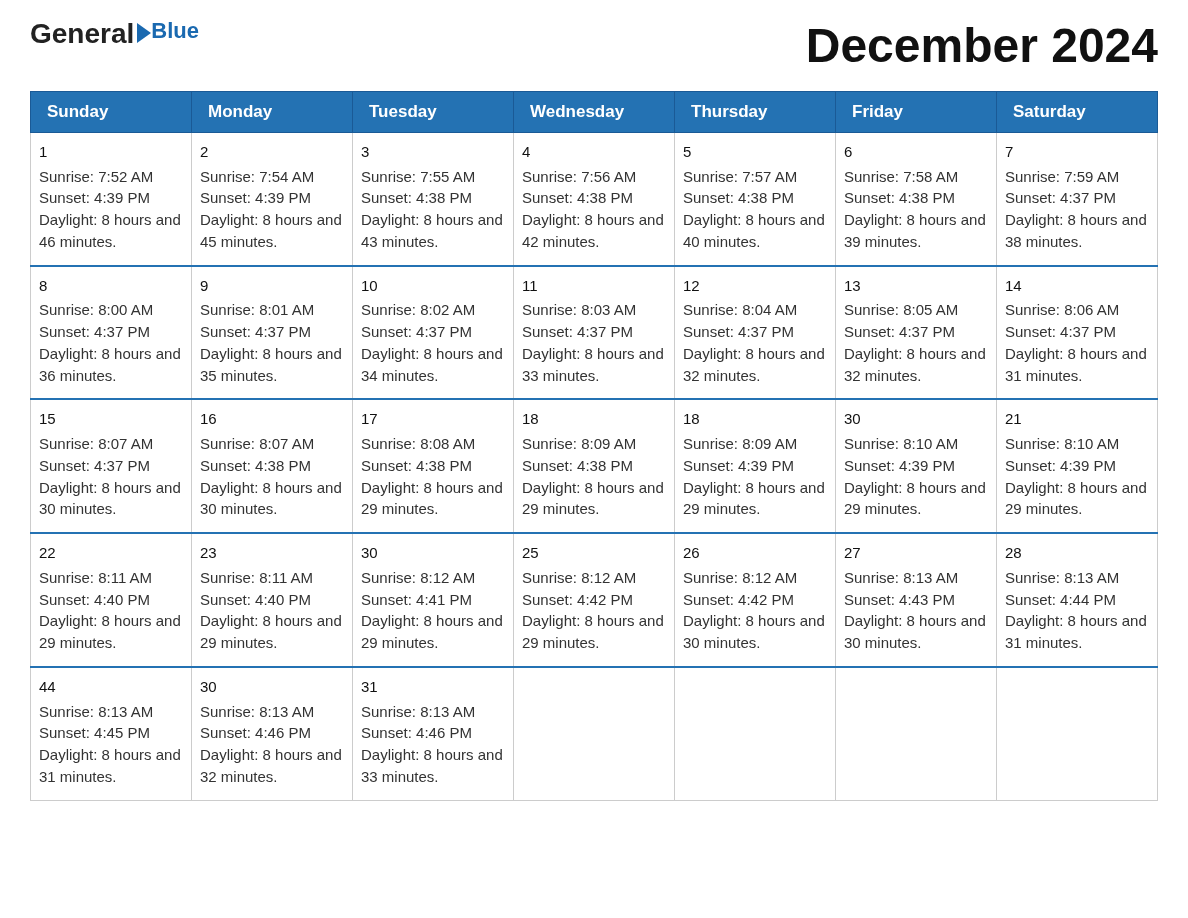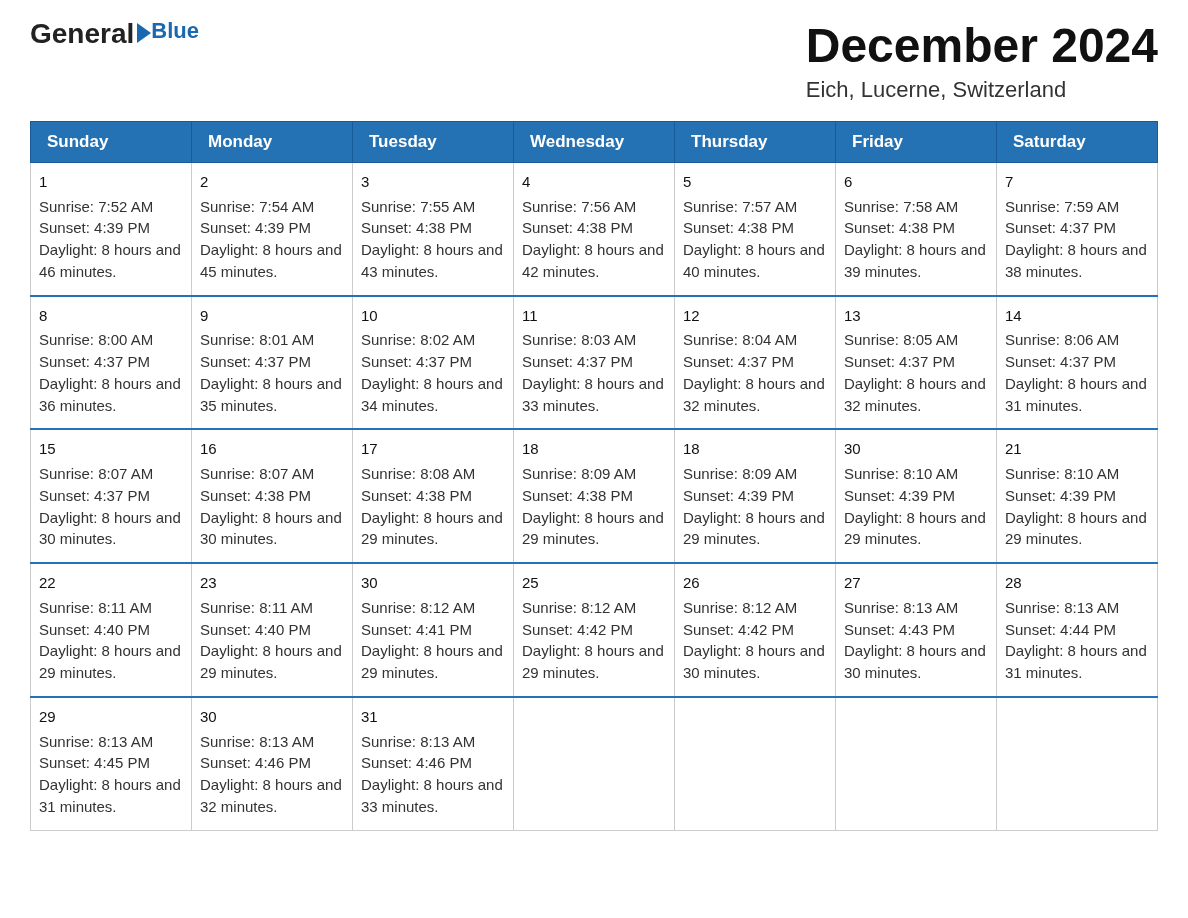--- a/index.html
+++ b/index.html
@@ -106,21 +106,20 @@
 <div class="header">
   <div class="logo">
     <div style="display:flex;align-items:center;">
       <span class="logo-general">General</span>
       <span class="logo-triangle"></span>
     </div>
     <span class="logo-blue">Blue</span>
   </div>
   <div class="title-block">
     <div class="calendar-title">December 2024</div>
-    <div class="calendar-subtitle">Eich, Lucerne, Switzerland</div>
   </div>
 </div>
 
 <table>
   <thead>
     <tr>
     <th>Sunday</th>
         <th>Monday</th>
         <th>Tuesday</th>
         <th>Wednesday</th>
@@ -160,21 +159,21 @@
       <tr>
         <td><span class="day-num">22</span><span class="day-info">Sunrise: 8:11 AM<br>Sunset: 4:40 PM<br>Daylight: 8 hours and 29 minutes.</span></td>
         <td><span class="day-num">23</span><span class="day-info">Sunrise: 8:11 AM<br>Sunset: 4:40 PM<br>Daylight: 8 hours and 29 minutes.</span></td>
         <td><span class="day-num">30</span><span class="day-info">Sunrise: 8:12 AM<br>Sunset: 4:41 PM<br>Daylight: 8 hours and 29 minutes.</span></td>
         <td><span class="day-num">25</span><span class="day-info">Sunrise: 8:12 AM<br>Sunset: 4:42 PM<br>Daylight: 8 hours and 29 minutes.</span></td>
         <td><span class="day-num">26</span><span class="day-info">Sunrise: 8:12 AM<br>Sunset: 4:42 PM<br>Daylight: 8 hours and 30 minutes.</span></td>
         <td><span class="day-num">27</span><span class="day-info">Sunrise: 8:13 AM<br>Sunset: 4:43 PM<br>Daylight: 8 hours and 30 minutes.</span></td>
         <td><span class="day-num">28</span><span class="day-info">Sunrise: 8:13 AM<br>Sunset: 4:44 PM<br>Daylight: 8 hours and 31 minutes.</span></td>
       </tr>
       <tr>
-        <td><span class="day-num">29</span><span class="day-info">Sunrise: 8:13 AM<br>Sunset: 4:45 PM<br>Daylight: 8 hours and 31 minutes.</span></td>
+        <td><span class="day-num">44</span><span class="day-info">Sunrise: 8:13 AM<br>Sunset: 4:45 PM<br>Daylight: 8 hours and 31 minutes.</span></td>
         <td><span class="day-num">30</span><span class="day-info">Sunrise: 8:13 AM<br>Sunset: 4:46 PM<br>Daylight: 8 hours and 32 minutes.</span></td>
         <td><span class="day-num">31</span><span class="day-info">Sunrise: 8:13 AM<br>Sunset: 4:46 PM<br>Daylight: 8 hours and 33 minutes.</span></td>
         <td class="empty"></td>
         <td class="empty"></td>
         <td class="empty"></td>
         <td class="empty"></td>
       </tr>
     </tbody>
 </table>
 

